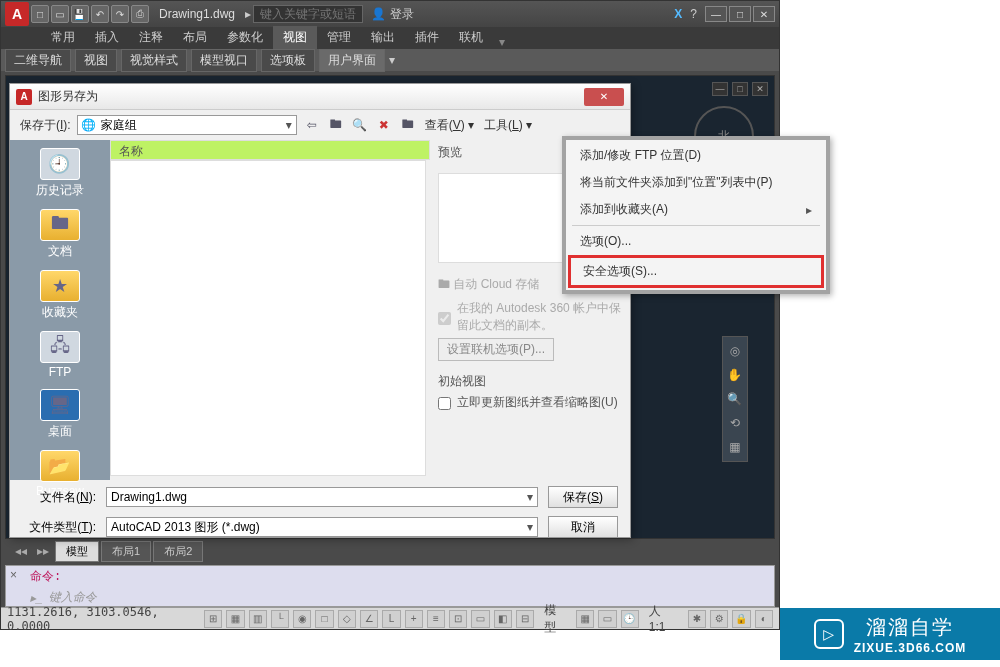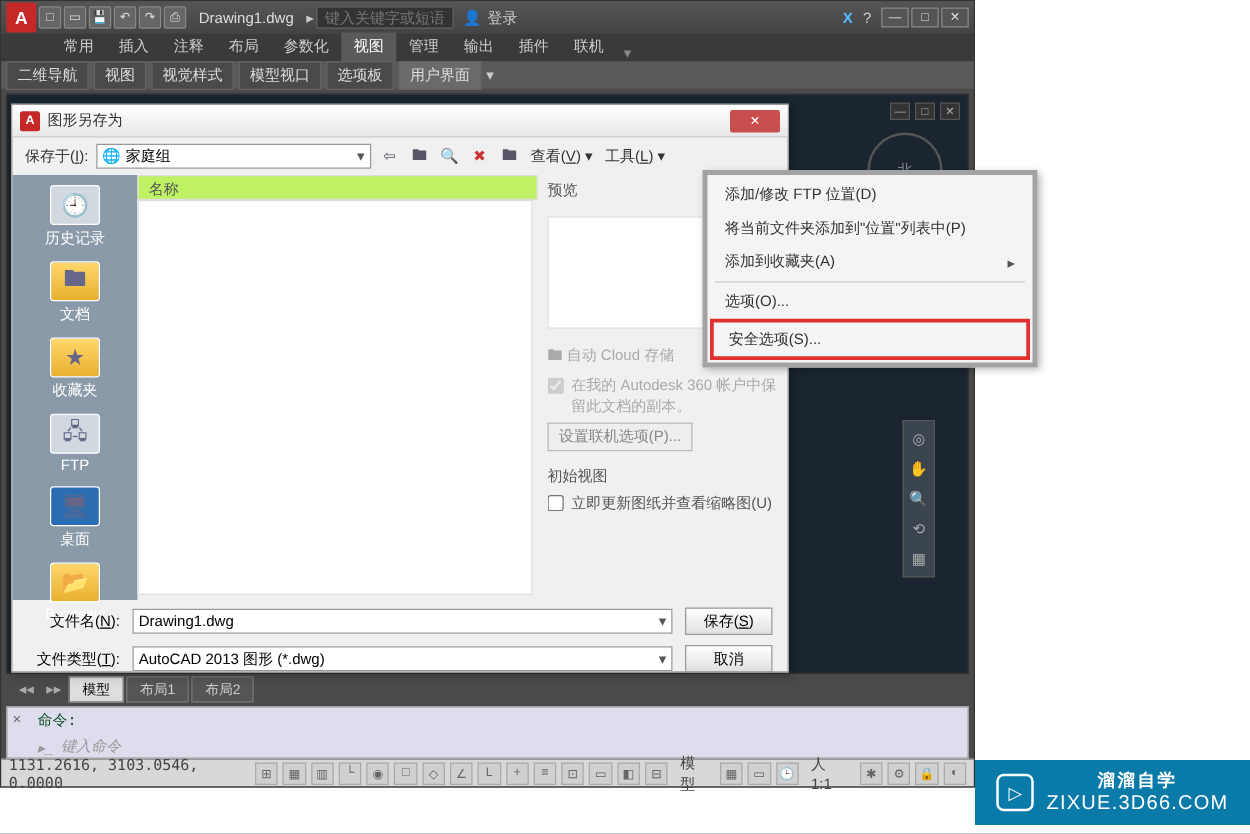--- a/index.html
+++ b/index.html
@@ -39,21 +39,21 @@
 .nav-tool { width: 20px; height: 20px; color: #aaa; display: flex; align-items: center; justify-content: center; }
 
 
 .model-tabs { position: absolute; left: 10px; bottom: 68px; height: 20px; display: flex; align-items: center; gap: 2px; color: #ccc; }
 .model-tab { padding: 2px 10px; background: #555; border: 1px solid #777; font-size: 11px; }
 .model-tab.active { background: #ddd; color: #000; }
 .tab-arrow { padding: 2px 4px; color: #aaa; }
 
 
 .cmd-area { position: absolute; left: 4px; right: 4px; bottom: 22px; height: 42px; background: #dde; border: 1px solid #999; }
-.cmd-line1 { padding: 2px 24px; color: #14532d; font-family: Liberation Mono, monospace; }
+.cmd-line1 { padding: 2px 24px; color: #be185d; font-family: Liberation Mono, monospace; }
 .cmd-line2 { padding: 2px 24px; color: #999; font-style: italic; display: flex; align-items: center; gap: 6px; }
 .cmd-x { position: absolute; left: 4px; top: 2px; color: #666; }
 
 
 .status-bar { position: absolute; left: 0; right: 0; bottom: 0; height: 22px; background: #d8d8d8; border-top: 1px solid #999; display: flex; align-items: center; padding: 0 6px; gap: 4px; font-size: 11px; color: #444; }
 .coord { font-family: Consolas, monospace; margin-right: 10px; }
 .sb-btn { width: 20px; height: 18px; background: #d0d0d0; border: 1px solid #aaa; display: flex; align-items: center; justify-content: center; color: #666; font-size: 10px; }
 .sb-text { padding: 0 6px; }
 
 
@@ -74,21 +74,21 @@
 .place { display: flex; flex-direction: column; align-items: center; gap: 2px; color: #fff; font-size: 11px; cursor: pointer; }
 .place-icon { width: 40px; height: 32px; background: #d0d8e0; border: 1px solid #fff; border-radius: 3px; display: flex; align-items: center; justify-content: center; color: #668; font-size: 18px; }
 
 .file-area { flex: 1; display: flex; flex-direction: column; }
 .file-header { height: 20px; background: #bef264; border: 1px solid #ddd; padding: 2px 8px; color: #555; }
 .file-list { flex: 1; background: #fff; border: 1px solid #ddd; margin: 0 4px 4px 0; }
 
 .preview-pane { width: 200px; padding: 4px 8px; display: flex; flex-direction: column; gap: 12px; color: #555; }
 .preview-box { height: 90px; border: 1px solid #ddd; background: #fff; }
 .pv-section { display: flex; flex-direction: column; gap: 4px; }
-.pv-check { display: flex; gap: 6px; align-items: flex-start; }
+.pv-check { display: flex; gap: 6px; align-items: center; }
 .pv-check input { margin-top: 2px; }
 .pv-disabled { color: #aaa; }
 .pv-btn { border: 1px solid #bbb; background: #eee; padding: 2px 8px; color: #888; width: fit-content; }
 
 .dlg-bottom { padding: 6px 12px; display: flex; flex-direction: column; gap: 8px; }
 .dlg-row { display: flex; align-items: center; gap: 10px; }
 .dlg-row label { width: 74px; text-align: right; }
 .dlg-input { flex: 1; height: 20px; background: #fff; border: 1px solid #999; padding: 0 4px; display: flex; align-items: center; font-family: SimSun; }
 .dlg-input-arrow { margin-left: auto; color: #555; }
 .dlg-btn { width: 70px; height: 22px; background: linear-gradient(#fff,#e0e0e0); border: 1px solid #999; display: flex; align-items: center; justify-content: center; }
@@ -97,22 +97,22 @@
 .tools-menu { position: absolute; left: 562px; top: 136px; width: 268px; background: #f4f4f4; border: 4px solid #a3a3a3; box-shadow: 2px 2px 6px rgba(0,0,0,0.3); padding: 2px; }
 .menu-item { padding: 5px 12px; color: #333; display: flex; align-items: center; justify-content: space-between; cursor: pointer; }
 .menu-sep { height: 1px; background: #ccc; margin: 2px 4px; }
 .menu-highlight { border: 3px solid #e03030; }
 .menu-arrow { color: #555; }
 
 
 .watermark { position: absolute; right: 0; bottom: 7px; width: 220px; height: 52px; background: #0a7aa8; color: #fff; display: flex; align-items: center; justify-content: center; gap: 10px; }
 .wm-icon { width: 30px; height: 30px; border: 2px solid #fff; border-radius: 6px; display: flex; align-items: center; justify-content: center; font-size: 14px; }
 .wm-text { display: flex; flex-direction: column; align-items: center; }
-.wm-main { font-size: 14px; font-weight: bold; letter-spacing: 2px; }
-.wm-sub { font-size: 16px; letter-spacing: 1px; }
+.wm-main { font-size: 20px; font-weight: normal; letter-spacing: 2px; }
+.wm-sub { font-size: 12px; letter-spacing: 1px; font-weight: bold; }
 
 .folder-ico { background: linear-gradient(#ffd76a, #e8b030); }
 .underline { text-decoration: underline; }
 </style>
 </head>
 <body>
 
 <div class="app-window">
   <div class="titlebar">
     <div class="app-logo">A</div>

